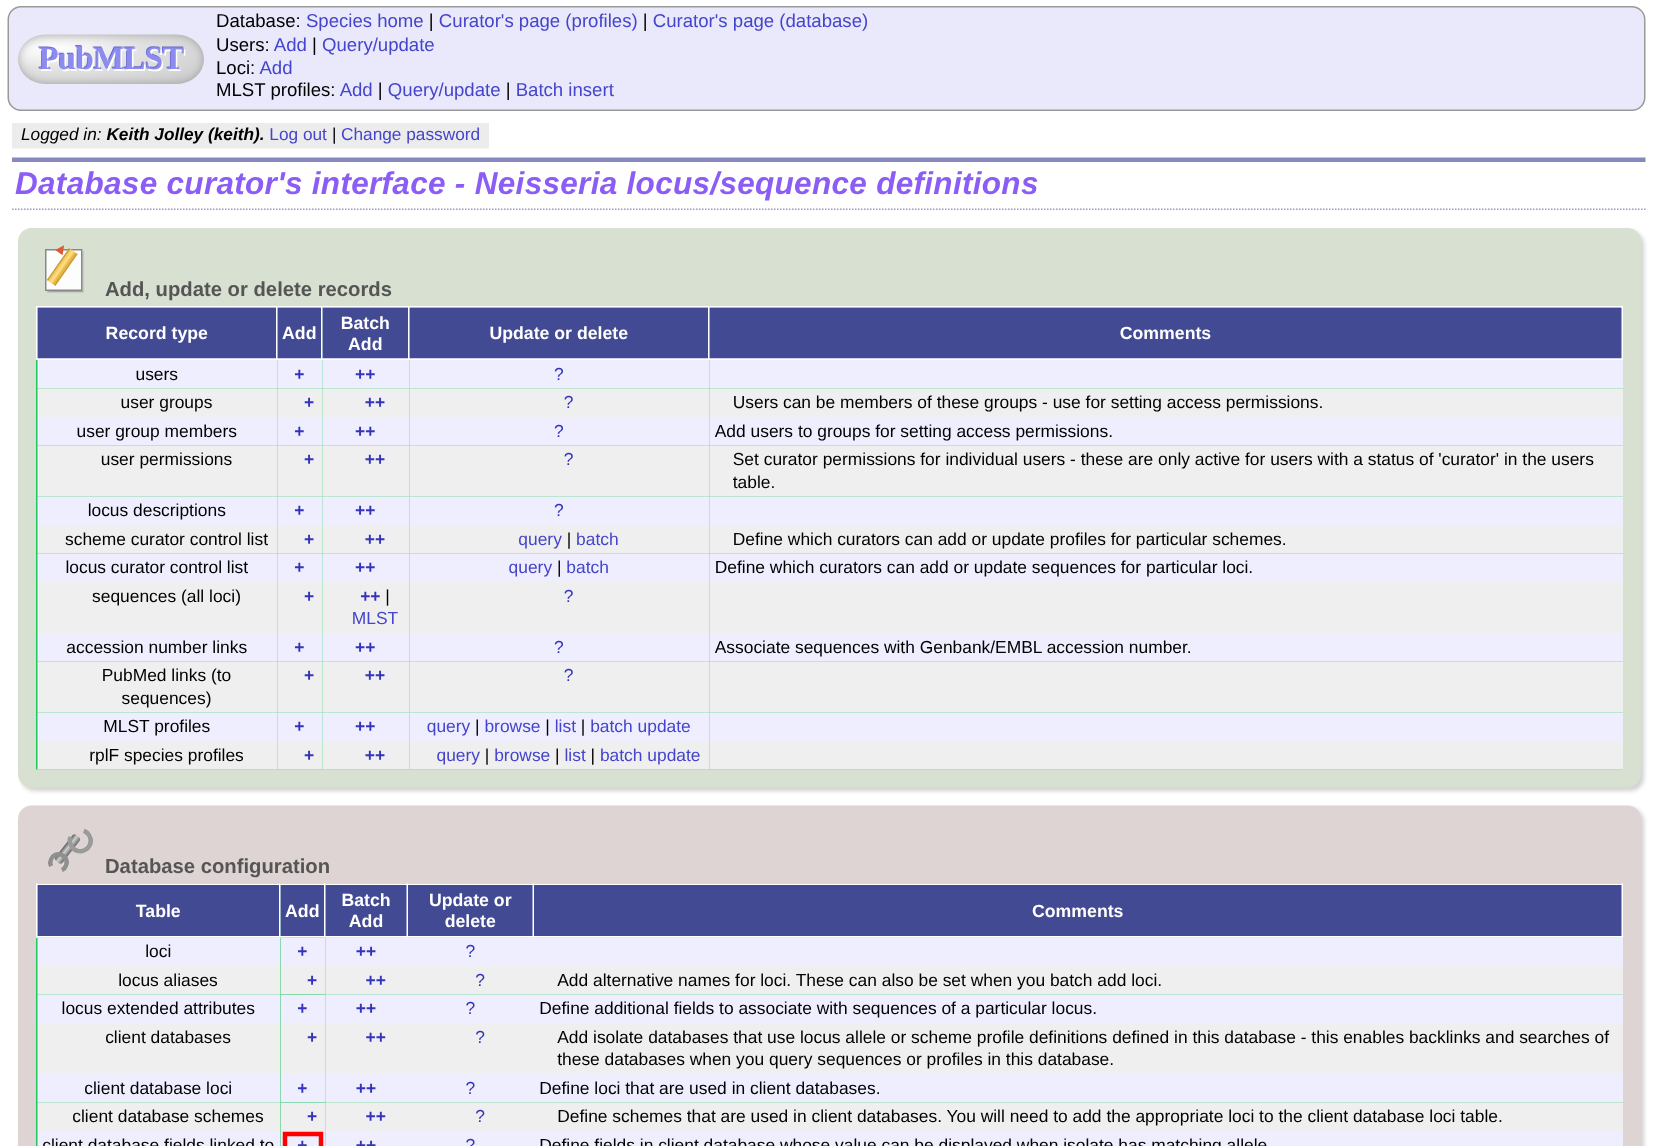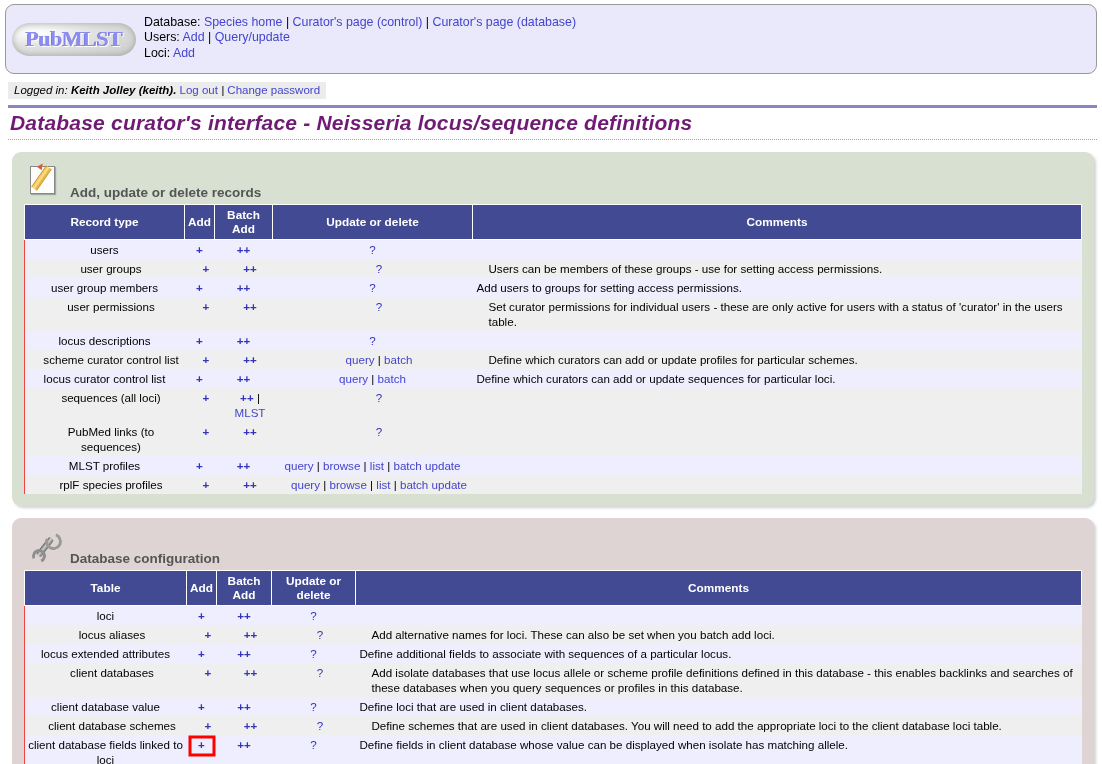--- a/index.html
+++ b/index.html
@@ -80,21 +80,21 @@
   .titlerule {
     margin: 6px 5px 0 8px;
     height: 3px;
     background: #8888c0;
   }
   .pagetitle {
     margin: 3px 0 0 10px;
     font-size: 21px;
     font-weight: bold;
     font-style: italic;
-    color: #701a75;
+    color: #8b5cf6;
     letter-spacing: .2px;
   }
   .dotrule {
     margin: 4px 5px 0 8px;
     height: 0;
     border-top: 1px dotted #9a9ac4;
   }
 
   
   .panel {
@@ -164,21 +164,21 @@
     border: 3px solid #8f8f8f; border-radius: 50%;
     border-bottom-color: transparent;
     transform: rotate(20deg);
   }
 
   
   table.ct {
     border-collapse: collapse;
     width: 100%;
     font-size: 11.6px;
-    background: #ef4444;
+    background: #22c55e;
     table-layout: fixed;
   }
   table.ct th {
     background: #424a94;
     color: #ffffff;
     font-weight: bold;
     font-size: 11.8px;
     padding: 3px 2px;
     border: 1px solid #ffffff;
     text-align: center;
@@ -225,23 +225,24 @@
   }
 </style>
 </head>
 <body>
 
 <div class="topbar">
   <div class="logo">
     <span class="logo-text">PubMLST</span>
   </div>
   <div class="navlines" id="nav-host">
-      <div><span>Database: </span><a>Species home</a><span class="sep"> | </span><a>Curator's page (control)</a><span class="sep"> | </span><a>Curator's page (database)</a></div>
+      <div><span>Database: </span><a>Species home</a><span class="sep"> | </span><a>Curator's page (profiles)</a><span class="sep"> | </span><a>Curator's page (database)</a></div>
       <div><span>Users: </span><a>Add</a><span class="sep"> | </span><a>Query/update</a></div>
       <div><span>Loci: </span><a>Add</a></div>
+      <div><span>MLST profiles: </span><a>Add</a><span class="sep"> | </span><a>Query/update</a><span class="sep"> | </span><a>Batch insert</a></div>
     </div>
 </div>
 
 <div>
   <div class="loginbar">
     <span>Logged in:</span>
     <b>Keith Jolley (keith).</b>
     <a>Log out</a>
     <span class="cellsep">|</span>
     <a>Change password</a>
@@ -328,20 +329,27 @@
           <td class="c"><a>query</a><span class="cellsep"> | </span><a>batch</a></td>
           <td class="l">Define which curators can add or update sequences for particular loci.</td>
         </tr>
         <tr class="even">
           <td class="name">sequences (all loci)</td>
           <td class="c"><a class="plus">+</a></td>
           <td class="c"><a class="plus">++</a><span class="cellsep"> | </span><a>MLST</a></td>
           <td class="c"><a class="qm">?</a></td>
           <td class="l"></td>
         </tr>
+        <tr class="odd">
+          <td class="name">accession number links</td>
+          <td class="c"><a class="plus">+</a></td>
+          <td class="c"><a class="plus">++</a></td>
+          <td class="c"><a class="qm">?</a></td>
+          <td class="l">Associate sequences with Genbank/EMBL accession number.</td>
+        </tr>
         <tr class="even">
           <td class="name">PubMed links (to sequences)</td>
           <td class="c"><a class="plus">+</a></td>
           <td class="c"><a class="plus">++</a></td>
           <td class="c"><a class="qm">?</a></td>
           <td class="l"></td>
         </tr>
         <tr class="odd">
           <td class="name">MLST profiles</td>
           <td class="c"><a class="plus">+</a></td>
@@ -409,21 +417,21 @@
           <td class="l">Define additional fields to associate with sequences of a particular locus.</td>
         </tr>
         <tr class="even">
           <td class="name">client databases</td>
           <td class="c hl-wrap"><a class="plus">+</a></td>
           <td class="c"><a class="plus">++</a></td>
           <td class="c"><a class="qm">?</a></td>
           <td class="l">Add isolate databases that use locus allele or scheme profile definitions defined in this database - this enables backlinks and searches of these databases when you query sequences or profiles in this database.</td>
         </tr>
         <tr class="odd">
-          <td class="name">client database value</td>
+          <td class="name">client database loci</td>
           <td class="c hl-wrap"><a class="plus">+</a></td>
           <td class="c"><a class="plus">++</a></td>
           <td class="c"><a class="qm">?</a></td>
           <td class="l">Define loci that are used in client databases.</td>
         </tr>
         <tr class="even">
           <td class="name">client database schemes</td>
           <td class="c hl-wrap"><a class="plus">+</a></td>
           <td class="c"><a class="plus">++</a></td>
           <td class="c"><a class="qm">?</a></td>

